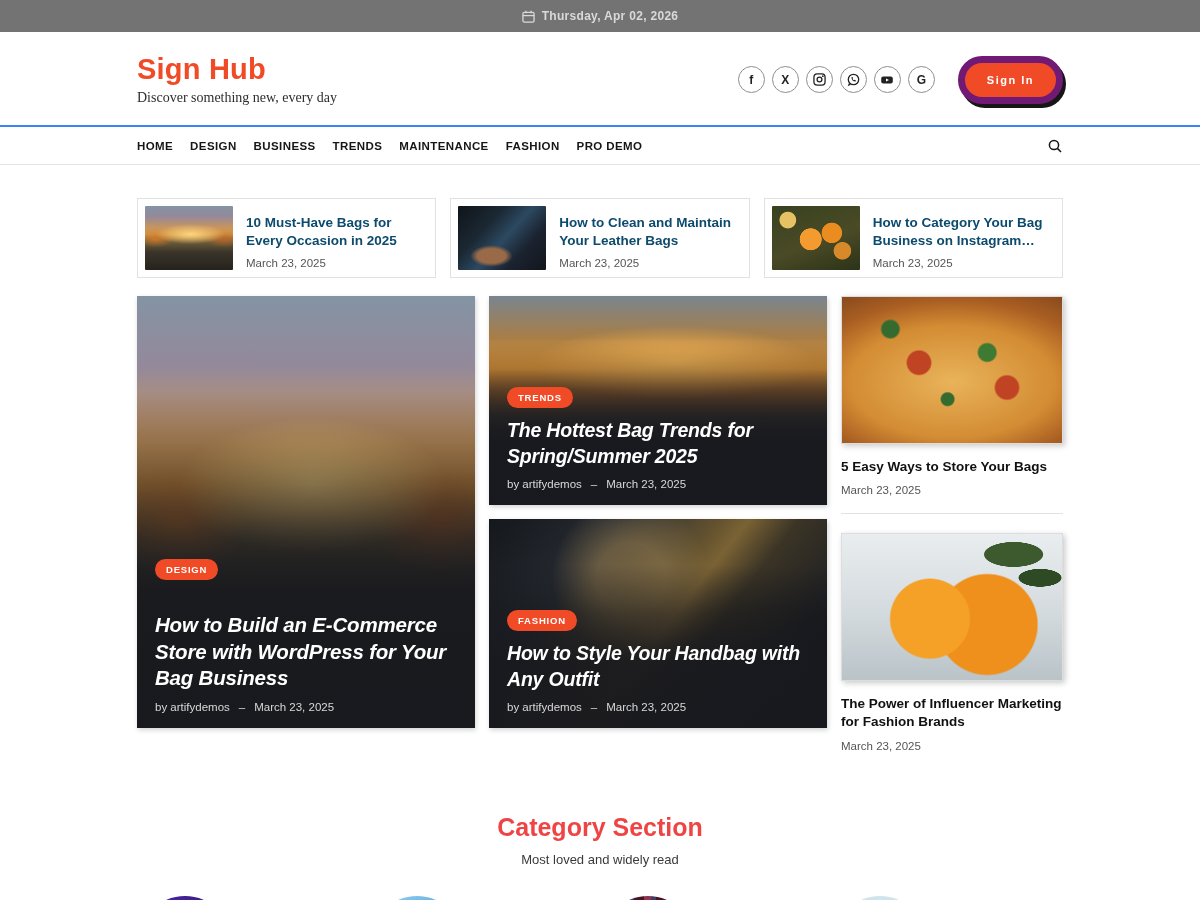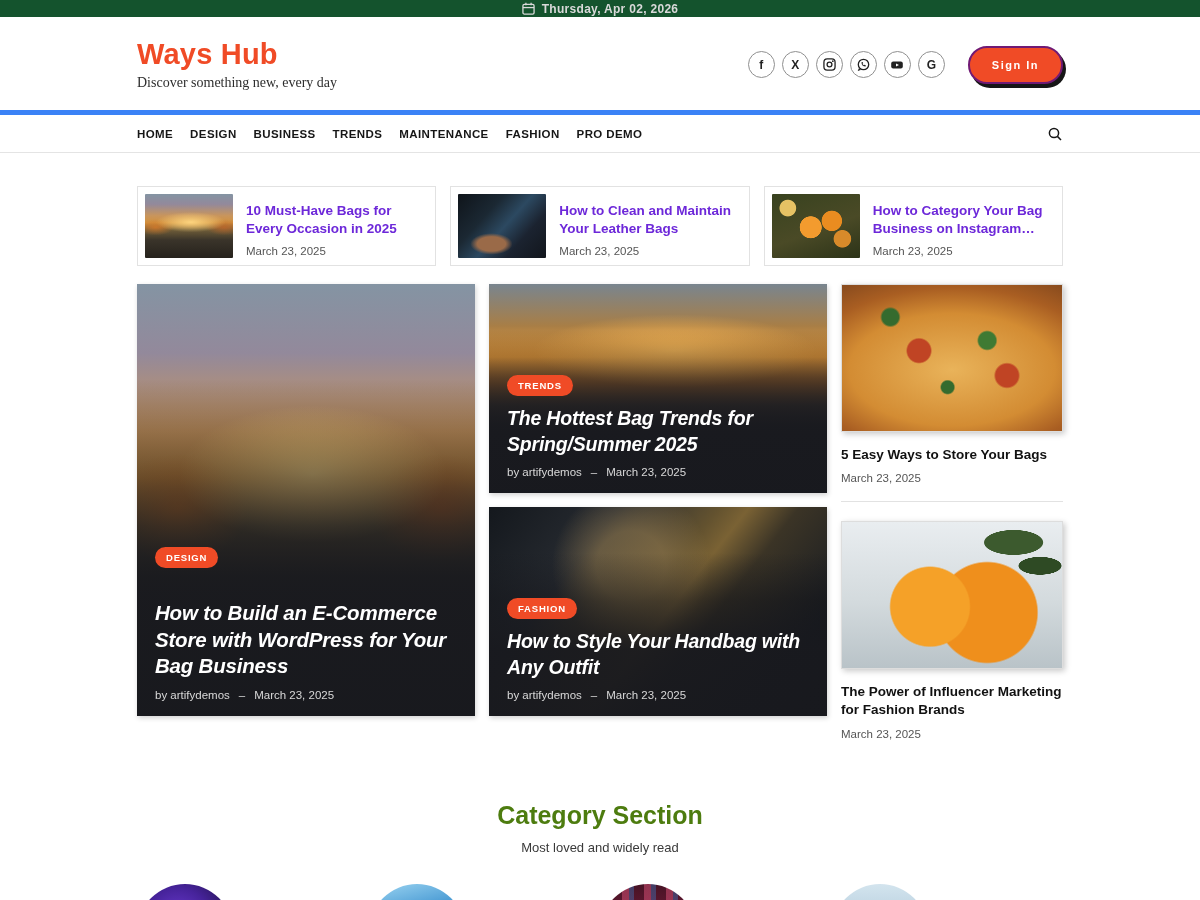--- a/index.html
+++ b/index.html
@@ -3,49 +3,49 @@
 <meta charset="utf-8">
 <title>Blog Hub</title>
 <style>
   * { margin:0; padding:0; box-sizing:border-box; }
   html,body { width:1200px; height:900px; overflow:hidden; background:#fff;
     font-family:"Liberation Sans","DejaVu Sans",sans-serif; color:#111; }
 
   .container { width:926px; margin:0 auto; }
 
   
-  .topbar { height:17px; background:#14532d; display:flex; align-items:center; justify-content:center; gap:7px; }
+  .topbar { height:32px; background:#737373; display:flex; align-items:center; justify-content:center; gap:7px; }
   .topbar .date { color:#d9d9d9; font-size:12px; letter-spacing:.3px; font-weight:600; }
   .cal-icon svg { display:block; }
 
   
   .header { background:#fff; }
   .header-inner { display:flex; justify-content:space-between; align-items:center; padding:21px 0 19px; }
   .logo { font-size:29px; font-weight:800; color:#f04b26; letter-spacing:.2px; }
   .tagline { font-size:14px; color:#2d2d2d; margin-top:4px;font-family:Liberation Serif, serif; }
   .header-right { display:flex; align-items:center; gap:7px; }
   .soc { width:27px; height:27px; border:1px solid #8f8f8f; border-radius:50%; display:flex;
     align-items:center; justify-content:center; font-size:12px; font-weight:700; color:#222; background:#fff; cursor:pointer; }
   .soc svg { display:block; }
-  .signin-btn { margin-left:16px; background:#f04b26; color:#fff; border:2px solid #701a75; border-radius:999px;
+  .signin-btn { margin-left:16px; background:#f04b26; color:#fff; border:7px solid #701a75; border-radius:999px;
     padding:11px 22px; font-size:11px; font-weight:700; letter-spacing:1.5px; cursor:pointer;
     box-shadow:3px 4px 0 #161616; font-family:inherit; }
 
   
-  .nav { border-top:5px solid #3b82f6; border-bottom:1px solid #e4e4e4; background:#fff; }
+  .nav { border-top:2px solid #3b82f6; border-bottom:1px solid #e4e4e4; background:#fff; }
   .nav-inner { display:flex; align-items:center; height:37px; gap:17px; }
   .nav-link { font-size:11.5px; font-weight:700; color:#161616; letter-spacing:.4px; cursor:pointer; text-transform:uppercase; }
   .nav-search { margin-left:auto; cursor:pointer; display:flex; align-items:center; }
 
   
   .featured { display:grid; grid-template-columns:repeat(3,1fr); gap:14px; margin-top:33px; }
   .fcard { border:1px solid #e2e2e2; background:#fff; padding:7px; display:flex; gap:13px; align-items:flex-start; cursor:pointer; }
   .fthumb { width:88px; height:64px; flex-shrink:0; border-radius:1px; }
   .fbody { padding-top:8px; }
-  .ftitle { font-size:13.5px; font-weight:700; line-height:1.32; color:#6d28d9; }
+  .ftitle { font-size:13.5px; font-weight:700; line-height:1.32; color:#0c4a6e; }
   .fdate { font-size:11.5px; color:#555; margin-top:7px; }
 
   
   .maingrid { display:grid; grid-template-columns:338px 338px 1fr; gap:14px; margin-top:18px; }
   .overlay-card { position:relative; overflow:hidden; cursor:pointer; box-shadow:1px 2px 5px rgba(0,0,0,.18); }
   .overlay-card .shade { position:absolute; inset:0; background:linear-gradient(180deg, rgba(20,21,26,0) 22%, rgba(20,21,26,.55) 45%, rgba(24,25,30,.94) 68%, rgba(24,25,30,.97) 100%); }
   .ocontent { position:absolute; left:0; right:0; bottom:0; padding:17px 18px 15px; }
   .badge { display:inline-block; background:#f04b26; color:#fff; font-size:9.5px; font-weight:700;
     letter-spacing:.8px; padding:5px 11px; border-radius:999px; }
   .otitle { color:#fff; font-weight:700; margin-top:10px; line-height:1.3; letter-spacing:-.2px;font-style:italic; }
@@ -58,21 +58,21 @@
 
   
   .sidecol { }
   .simg { width:100%; height:148px; border:1px solid #ddd; box-shadow:2px 2px 6px rgba(0,0,0,.22); cursor:pointer; }
   .stitle { font-size:13.5px; font-weight:700; line-height:1.35; margin-top:14px; cursor:pointer; }
   .sdate { font-size:11.5px; color:#555; margin-top:8px; }
   .sdivider { border:none; border-top:1px solid #e2e2e2; margin:17px 0 19px; }
 
   
   .catsec { text-align:center; margin-top:47px; }
-  .catsec h2 { font-size:25px; font-weight:800; color:#4d7c0f; }
+  .catsec h2 { font-size:25px; font-weight:800; color:#ef4444; }
   .cat-sub { font-size:13px; color:#3a3a3a; margin-top:10px; }
   .catrow { display:grid; grid-template-columns:repeat(4,1fr); margin-top:29px; text-align:left; }
   .catitem { display:flex; align-items:center; gap:15px; cursor:pointer; }
   .catcircle { width:96px; height:96px; border-radius:50%; flex-shrink:0; }
 
   
   .img-lake { background:
     radial-gradient(ellipse 55% 22% at 52% 44%, rgba(255,216,130,.95), rgba(255,180,80,0) 72%),
     radial-gradient(ellipse 30% 18% at 12% 52%, rgba(214,120,40,.8), rgba(214,120,40,0) 70%),
     radial-gradient(ellipse 30% 18% at 90% 52%, rgba(190,100,40,.8), rgba(190,100,40,0) 70%),
@@ -126,21 +126,21 @@
         <line x1="4.2" y1="0.8" x2="4.2" y2="3.5" stroke="#d9d9d9" stroke-width="1.4"></line>
         <line x1="9.8" y1="0.8" x2="9.8" y2="3.5" stroke="#d9d9d9" stroke-width="1.4"></line>
       </svg>
   </span>
   <span class="date">Thursday, Apr 02, 2026</span>
 </div>
 
 <div class="header">
   <div class="container header-inner">
     <div>
-      <div class="logo">Ways Hub</div>
+      <div class="logo">Sign Hub</div>
       <div class="tagline">Discover something new, every day</div>
     </div>
     <div class="header-right">
       <span class="soc">f</span>
       <span class="soc">X</span>
       <span class="soc">
         <svg width="13" height="13" viewBox="0 0 14 14">
             <rect x="1" y="1" width="12" height="12" rx="3.5" fill="none" stroke="#222" stroke-width="1.4"></rect>
             <circle cx="7" cy="7" r="2.6" fill="none" stroke="#222" stroke-width="1.4"></circle>
             <circle cx="10.6" cy="3.4" r="0.9" fill="#222"></circle>

